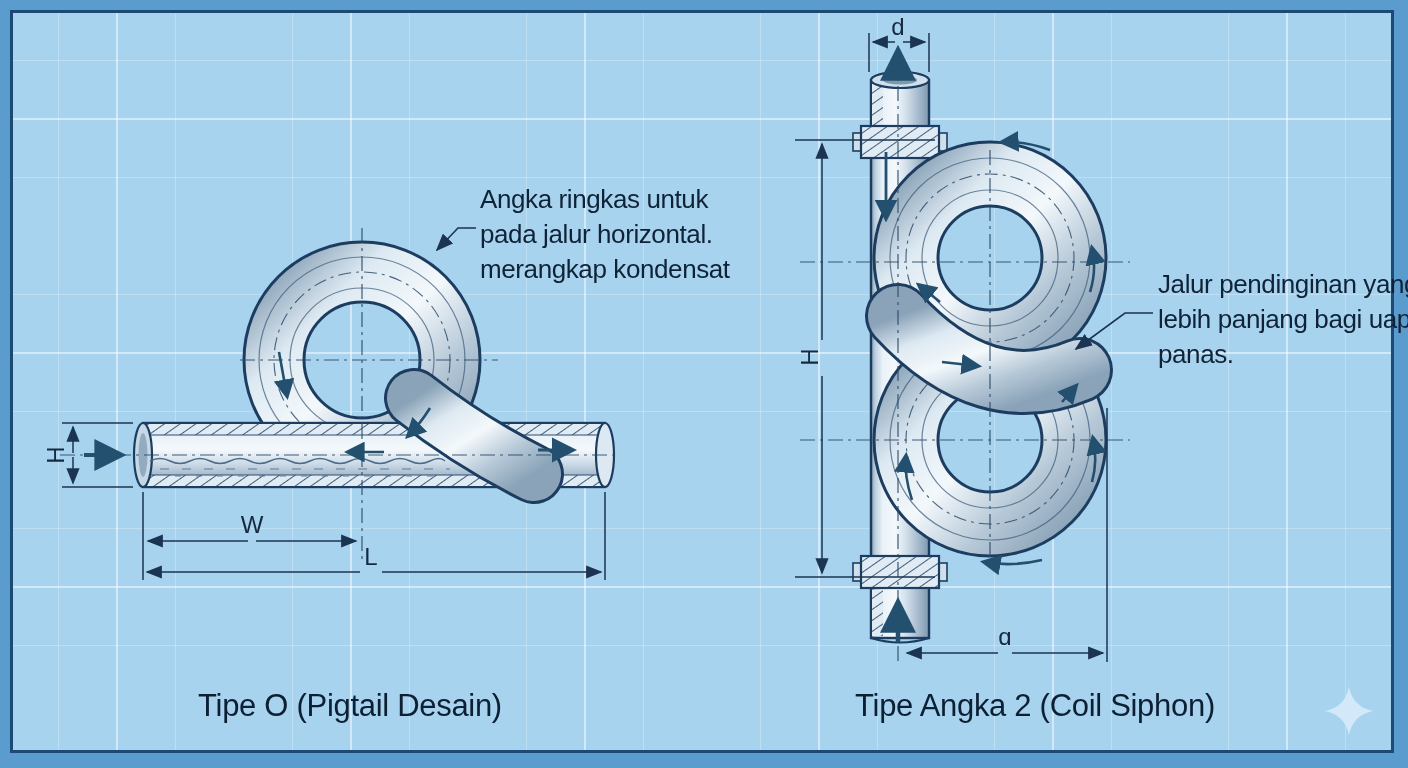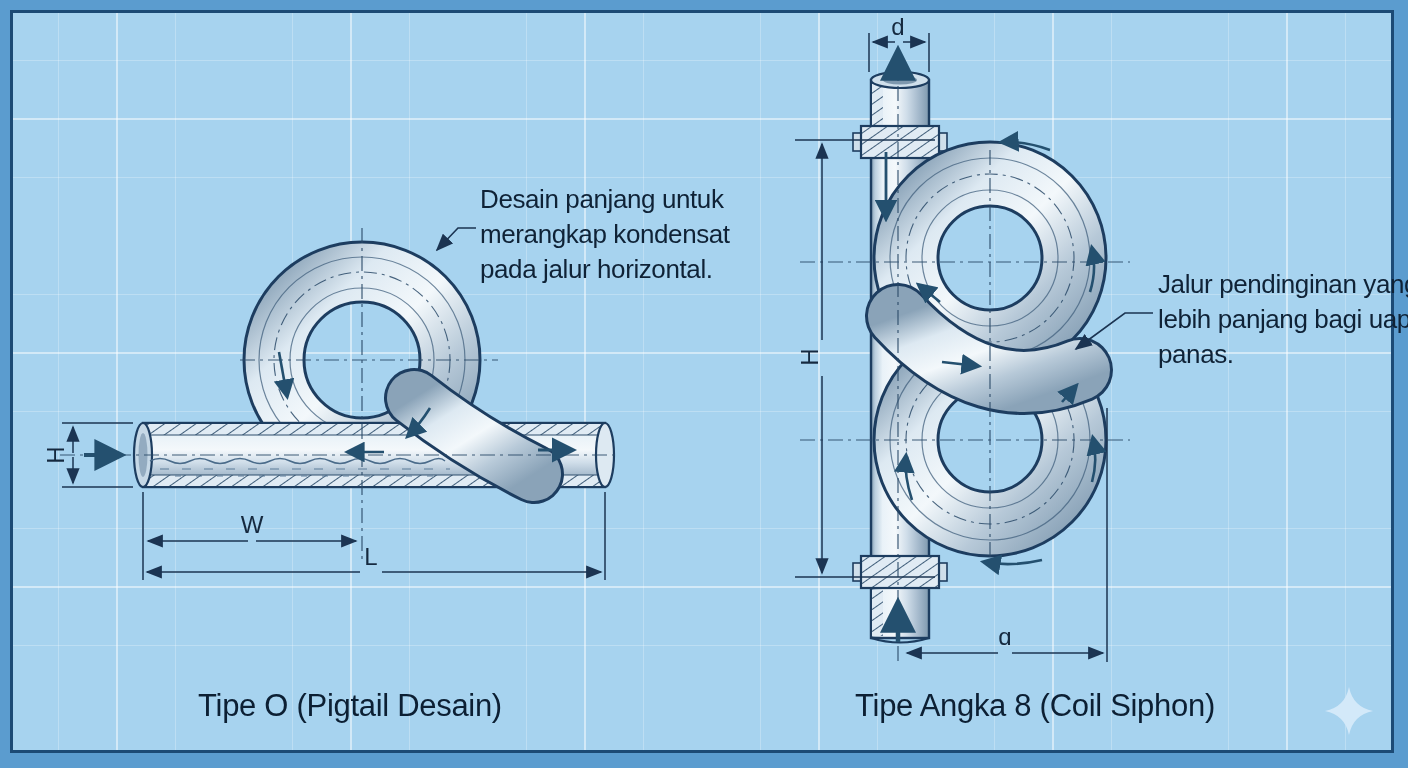--- a/index.html
+++ b/index.html
@@ -217,24 +217,24 @@
     <text class="dimtext" x="810" y="365" transform="rotate(-90,810,357)" text-anchor="middle">H</text>
     <text class="dimtext" x="1005" y="645" text-anchor="middle">ɑ</text>
 
     <path d="M1153,313 L1125,313 L1076,349" fill="none" stroke="#1b3452" stroke-width="1.6" marker-end="url(#dimArrow)"></path>
   </g>
 
   <path transform="translate(1349,711)" d="M0,-24 Q4,-4 24,0 Q4,4 0,24 Q-4,4 -24,0 Q-4,-4 0,-24 Z" fill="#d3e9f9"></path>
 </svg>
 
 <div class="note" style="left:480px;top:182px;">
-  <div>Desain panjang untuk</div>
+  <div>Angka ringkas untuk</div>
+  <div>pada jalur horizontal.</div>
   <div>merangkap kondensat</div>
-  <div>pada jalur horizontal.</div>
 </div>
 <div class="note" style="left:1158px;top:267px;">
   <div>Jalur pendinginan yang</div>
   <div>lebih panjang bagi uap</div>
   <div>panas.</div>
 </div>
 
 <div class="caption" style="left:140px;width:420px;top:688px;">Tipe O (Pigtail Desain)</div>
-<div class="caption" style="left:828px;width:414px;top:688px;">Tipe Angka 8 (Coil Siphon)</div>
+<div class="caption" style="left:828px;width:414px;top:688px;">Tipe Angka 2 (Coil Siphon)</div>
 
 </body></html>

